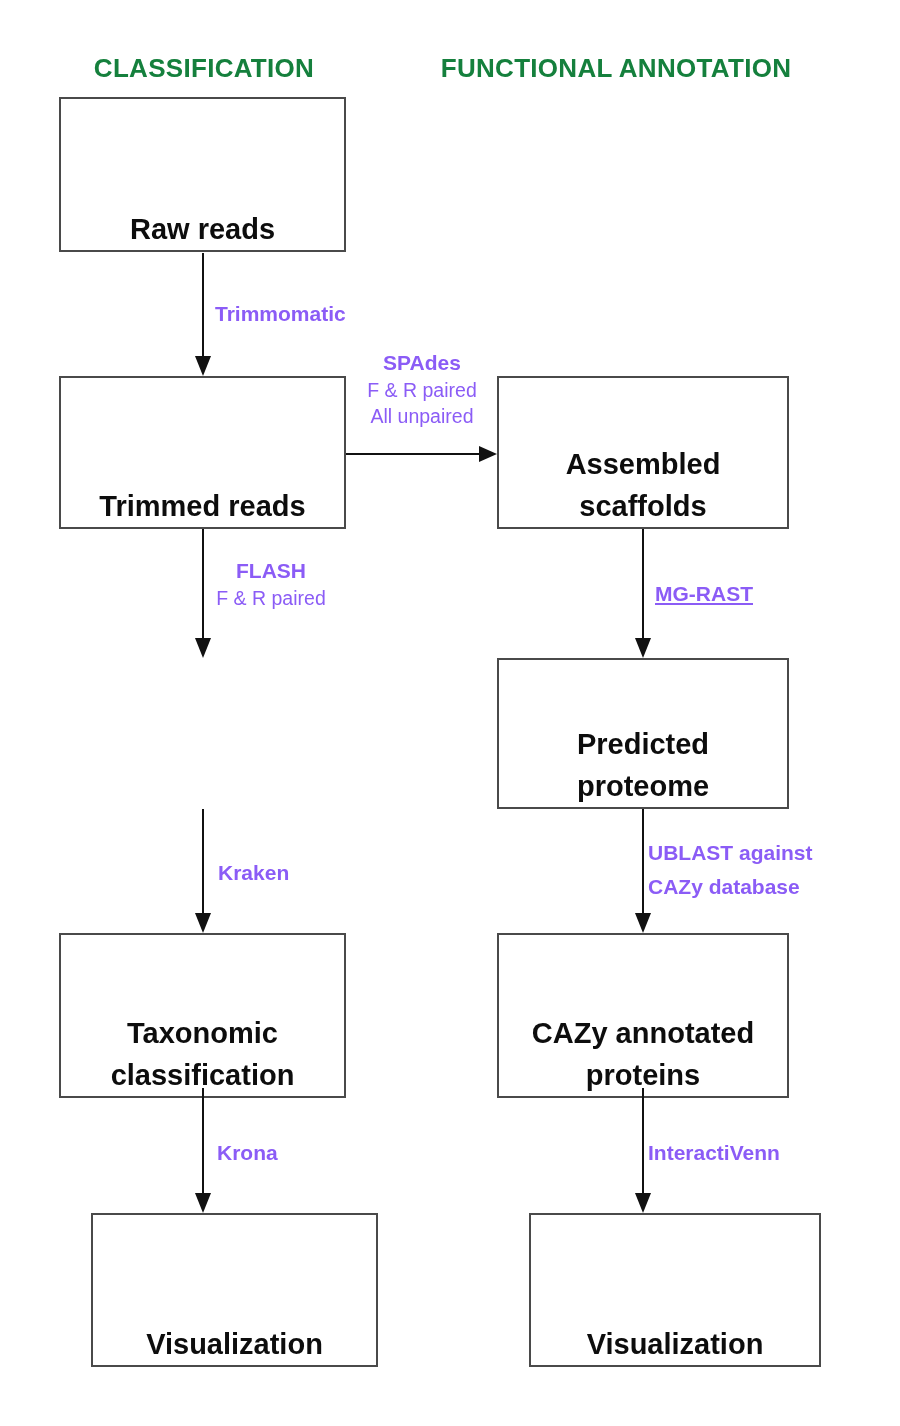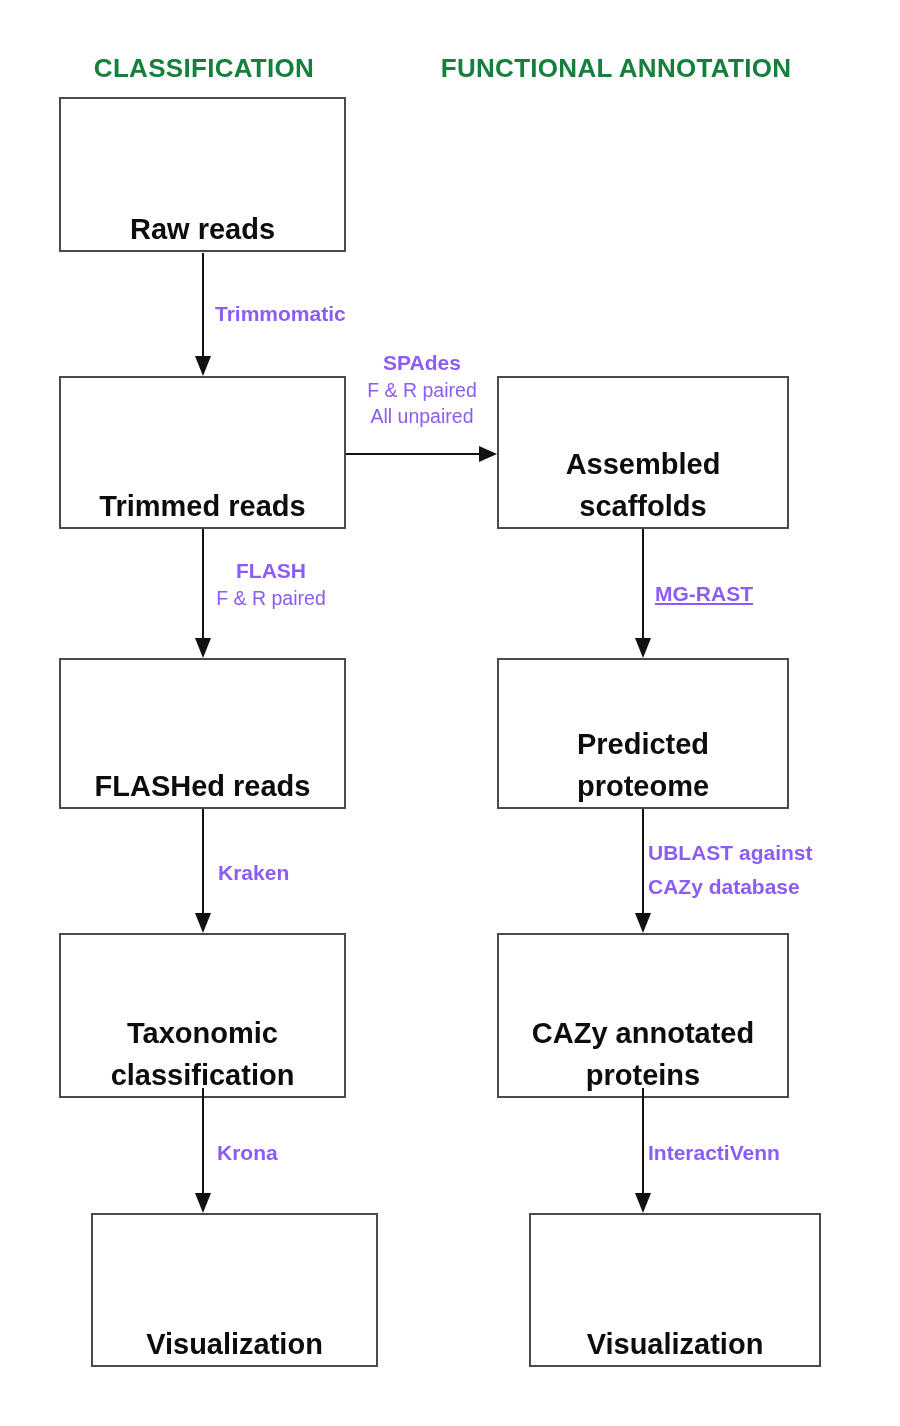--- a/index.html
+++ b/index.html
@@ -103,23 +103,20 @@
 
   <div class="col-header header-left">CLASSIFICATION</div>
   <div class="col-header header-right">FUNCTIONAL ANNOTATION</div>
 
   <div class="node col-l row1">
     <span>Raw reads</span>
   </div>
   <div class="node col-l row2">
     <span>Trimmed reads</span>
   </div>
-  <div class="node col-l row3">
-    <span>FLASHed reads</span>
-  </div>
   <div class="node col-l row4">
     <span>Taxonomic classification</span>
   </div>
   <div class="node col-l row5">
     <span>Visualization</span>
   </div>
 
   <div class="node col-r row3">
     <span>Predicted proteome</span>
   </div>

